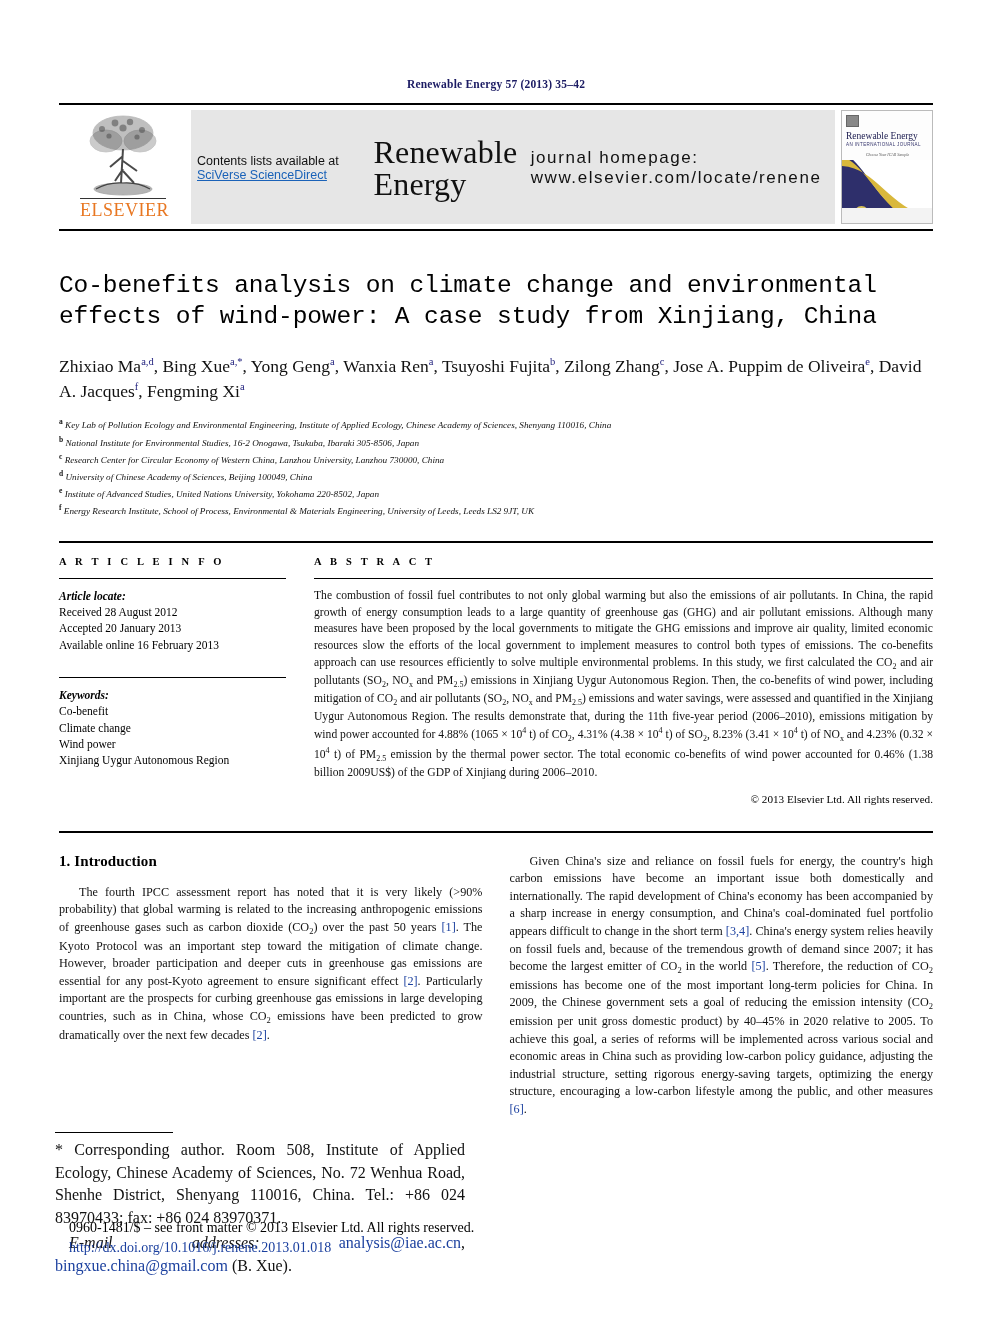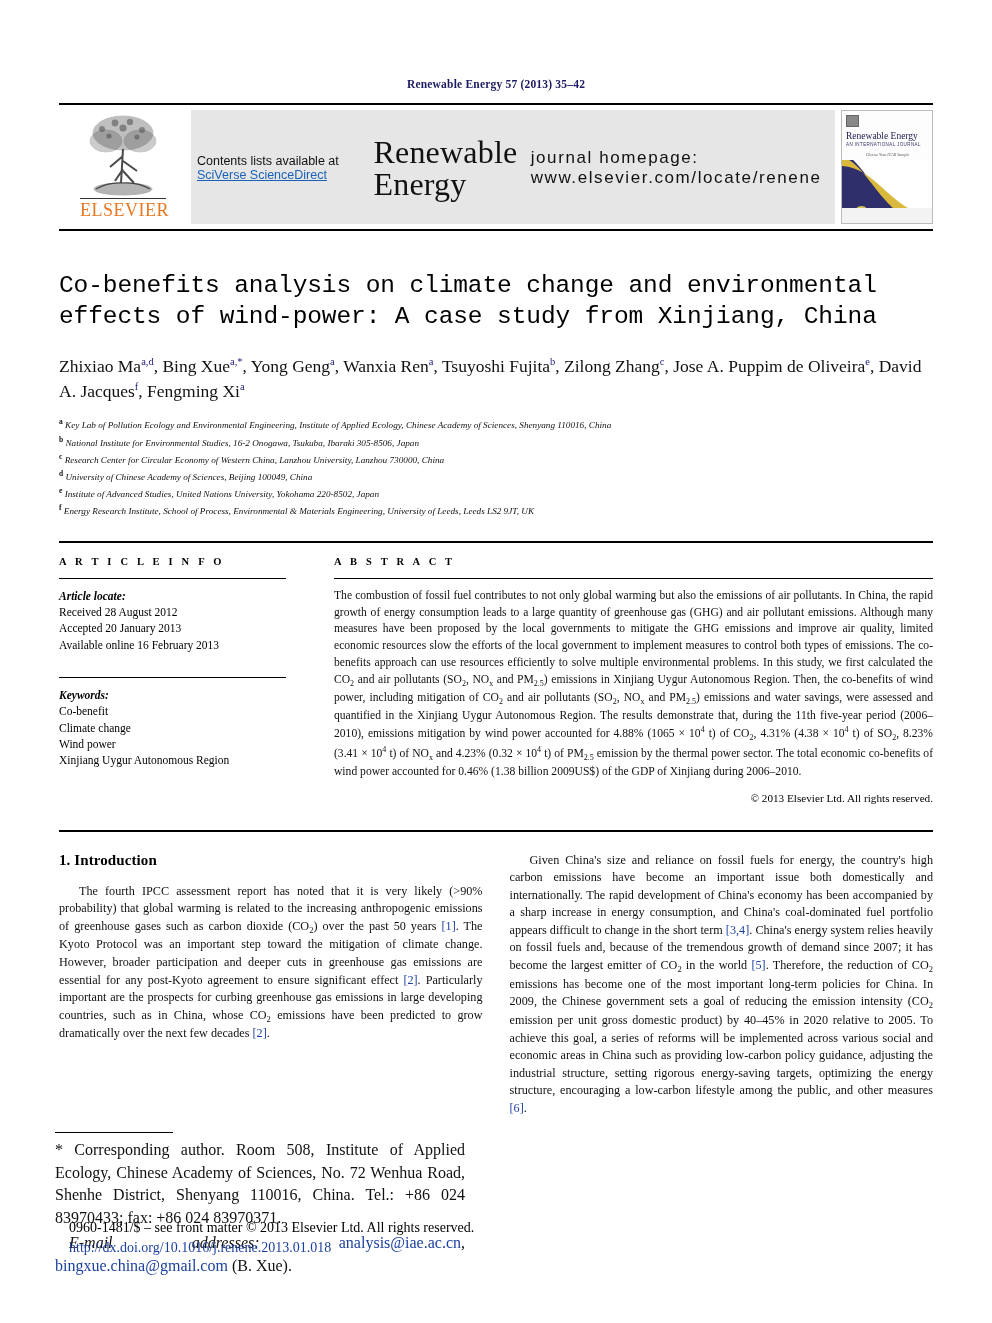--- a/index.html
+++ b/index.html
@@ -180,21 +180,20 @@
     color: #111;
   }
   .affiliations sup { font-style: normal; font-weight: bold; font-size: 7.5px; }
 
   
   .info-abstract {
     margin: 22px 55px 8px 55px;
     border-top: 2.5px solid #000;
     display: flex;
     padding-top: 13px;
-    gap: 20px;
   }
   .col-info { flex: 0 0 255px; padding-right: 28px; }
   .col-abstract { flex: 1 1 auto; }
 
   .sec-label {
     font-family: "Liberation Serif", serif;
     font-weight: bold;
     font-size: 10.5px;
     letter-spacing: 3.2px;
   }

